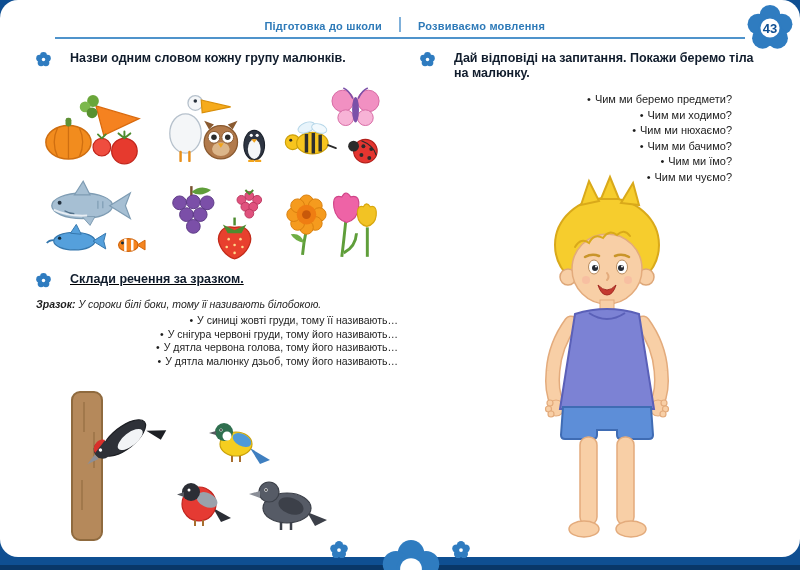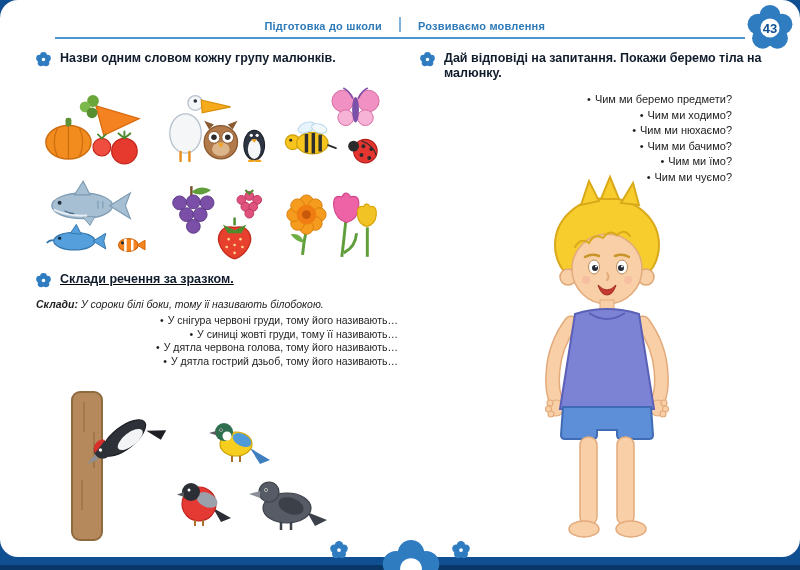--- a/index.html
+++ b/index.html
@@ -16,21 +16,21 @@
   .hdr-rule{position:absolute;left:55px;right:55px;top:37px;height:2px;background:#4f93cb;}
 
   
   .pagenum{position:absolute;top:5px;width:46px;height:46px;}
   .pagenum svg{width:46px;height:46px;display:block;}
   .pn-left{left:7px;} .pn-right{right:7px;}
   .pagenum .num{position:absolute;inset:0;display:flex;align-items:center;justify-content:center;
     font-size:13px;font-weight:bold;color:#0f4f92;}
 
   
-  .task{position:absolute;display:flex;gap:9px;align-items:flex-start;}
+  .task{position:absolute;display:flex;gap:19px;align-items:flex-start;}
   .task .ticon{flex:0 0 auto;width:15px;height:15px;margin-top:1px;}
   .task .ticon svg{width:15px;height:15px;display:block;}
   .task .ttext{font-size:12.5px;font-weight:bold;color:#101c2c;line-height:15px;}
   .task1{left:36px;top:51px;width:360px;}
   .task2{left:36px;top:272px;width:360px;text-decoration:underline;}
   .task3{left:420px;top:51px;width:342px;}
 
   .example{position:absolute;left:36px;top:298px;width:360px;font-size:10.5px;font-style:italic;color:#1e1e1e;}
   .ex-label{font-weight:bold;}
 
@@ -244,29 +244,29 @@
       <span class="ticon">
         <svg viewBox="0 0 48 48">
             <use href="#flower5" fill="#2f7cc0"></use>
             <circle cx="24" cy="24" r="5.5" fill="#ffffff"></circle>
           </svg>
       </span>
       <span class="ttext">Склади речення за зразком.</span>
     </div>
 
     <div class="example">
-      <span class="ex-label">Склади:</span>
+      <span class="ex-label">Зразок:</span>
       <span>У сороки білі боки, тому її називають білобокою.</span>
     </div>
 
     <ul class="plain sentences">
+      <li><span class="b">•</span><span>У синиці жовті груди, тому її називають…</span></li>
       <li><span class="b">•</span><span>У снігура червоні груди, тому його називають…</span></li>
-      <li><span class="b">•</span><span>У синиці жовті груди, тому її називають…</span></li>
       <li><span class="b">•</span><span>У дятла червона голова, тому його називають…</span></li>
-      <li><span class="b">•</span><span>У дятла гострий дзьоб, тому його називають…</span></li>
+      <li><span class="b">•</span><span>У дятла малюнку дзьоб, тому його називають…</span></li>
     </ul>
 
     <svg class="birds-scene" viewBox="0 0 292 154" width="292" height="154">
       <rect x="28" y="4" width="30" height="148" rx="8" fill="#b5895b" stroke="#8f6a3e" stroke-width="2"></rect>
       <path d="M40 14 v30 M50 44 v36 M38 92 v30" stroke="#8f6a3e" stroke-width="2" opacity=".55" fill="none"></path>
       <g transform="translate(80,50) rotate(-38)">
         <path d="M22 8 L38 20 L28 24 Z" fill="#1d1f24"></path>
         <ellipse cx="0" cy="0" rx="26" ry="11" fill="#2e3138" stroke="#1d1f24" stroke-width="1.2"></ellipse>
         <ellipse cx="4" cy="5" rx="15" ry="6.5" fill="#f2f4f6"></ellipse>
         <circle cx="-24" cy="-4" r="9" fill="#2e3138"></circle>

